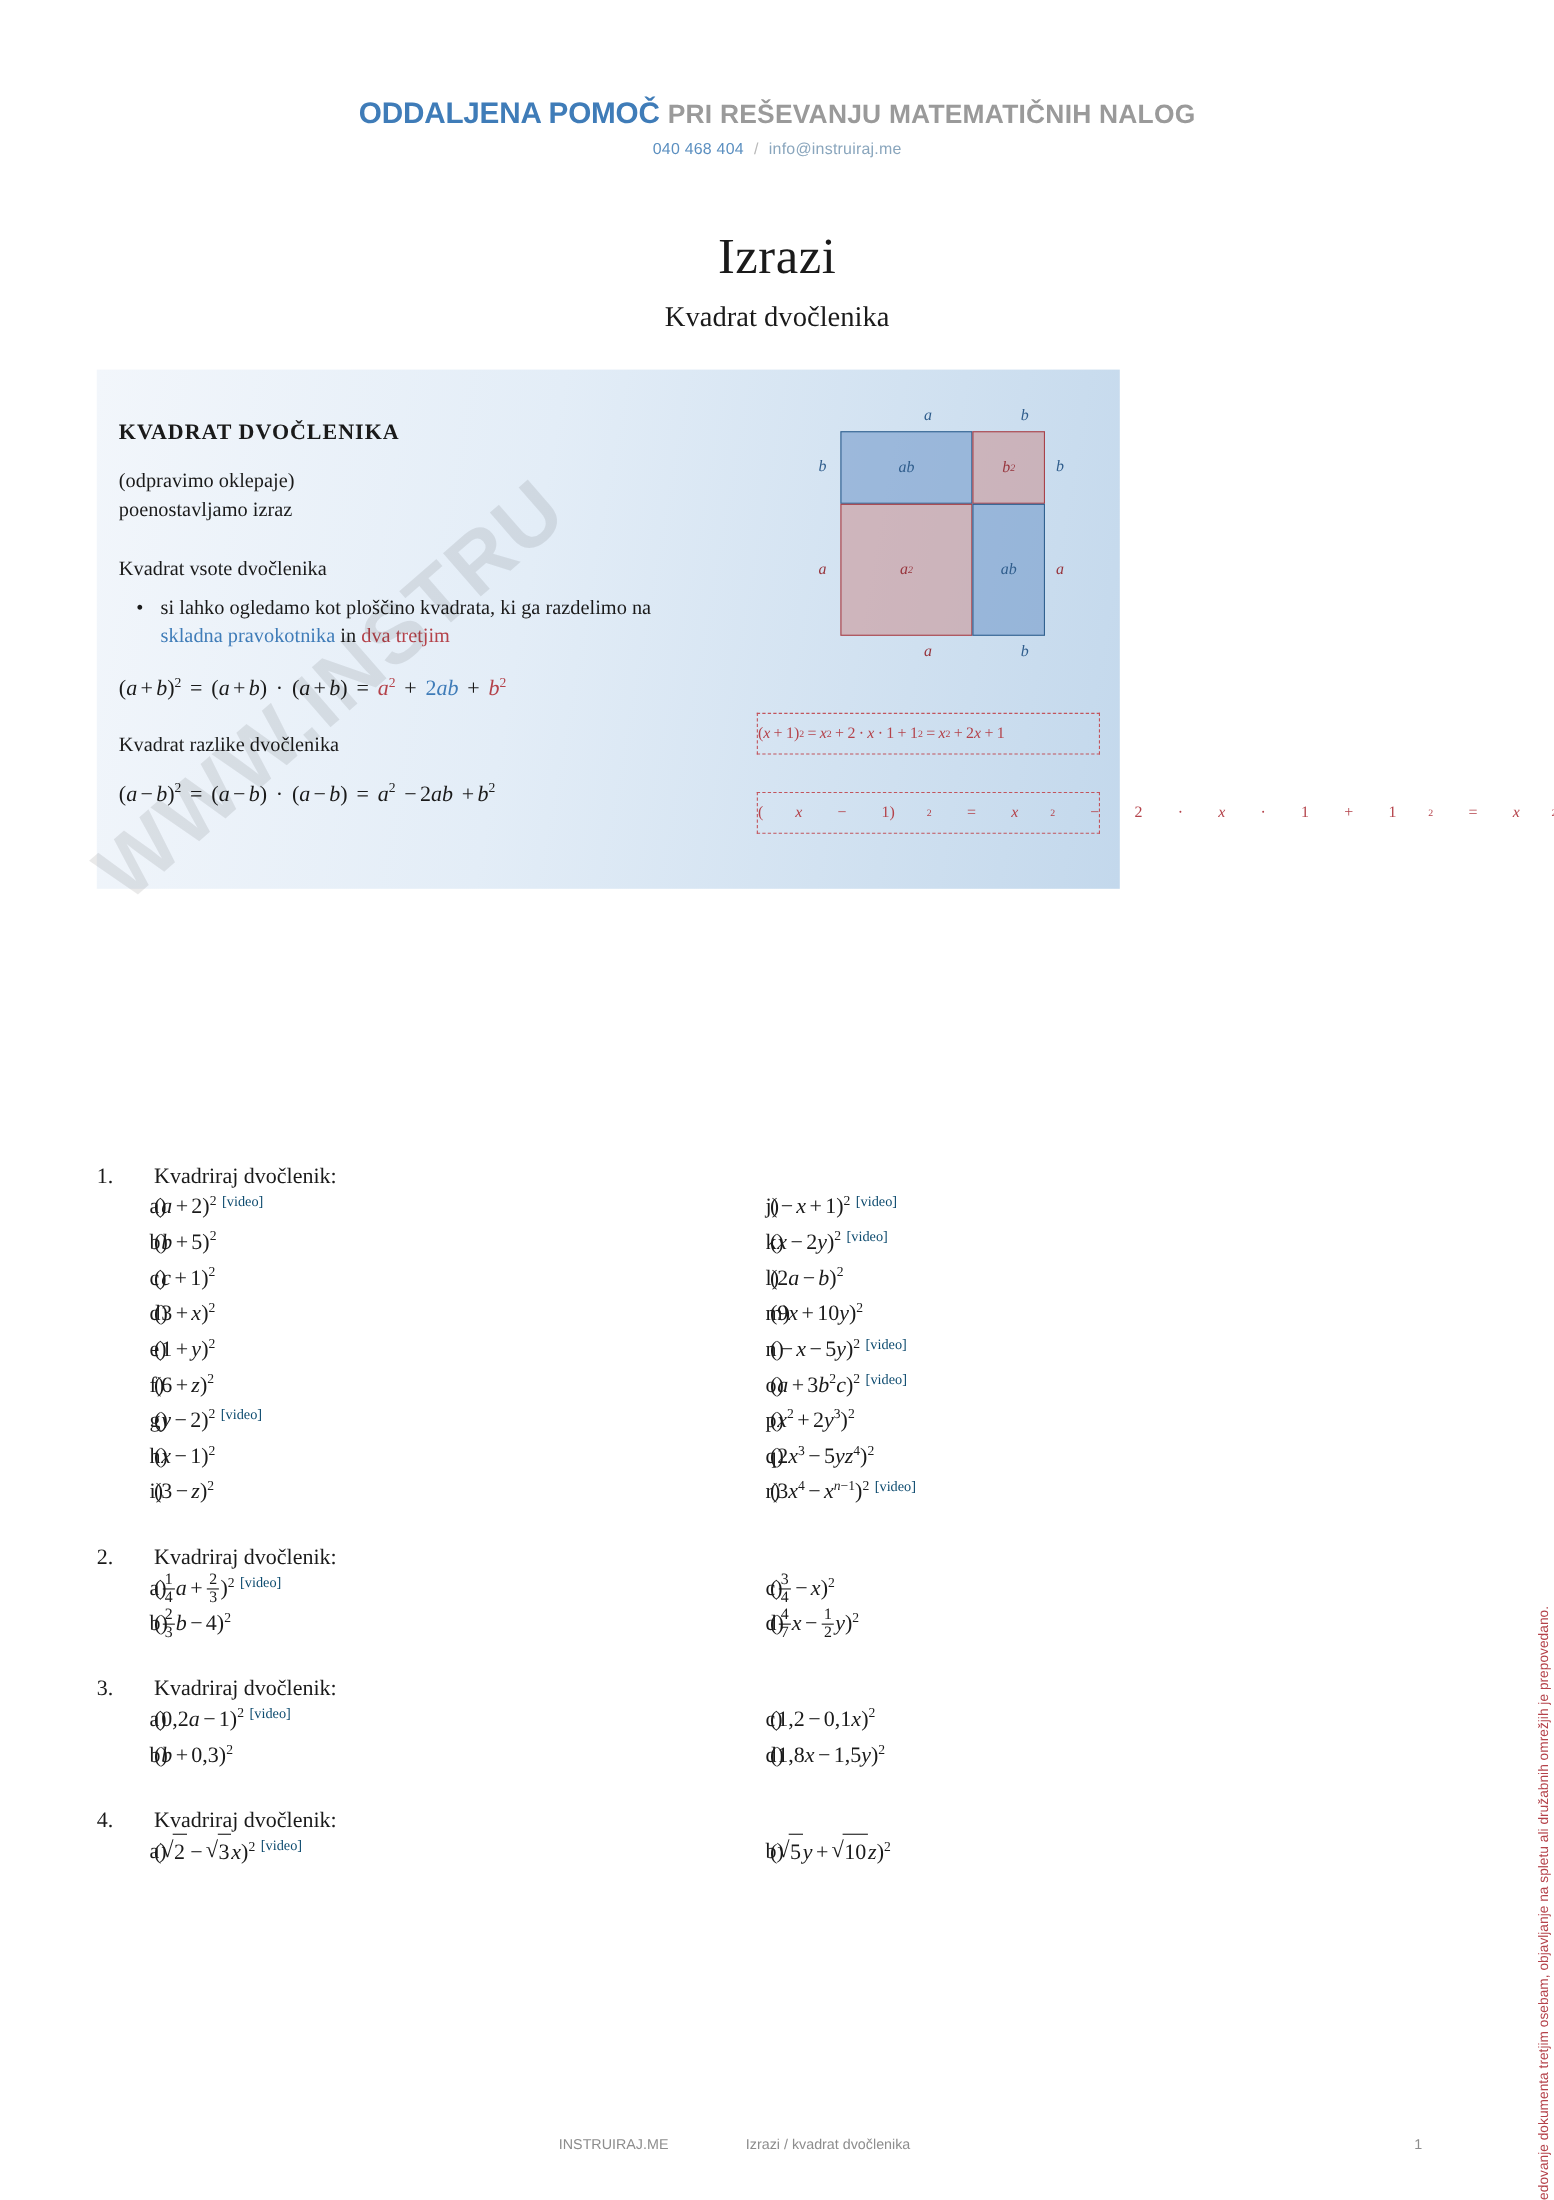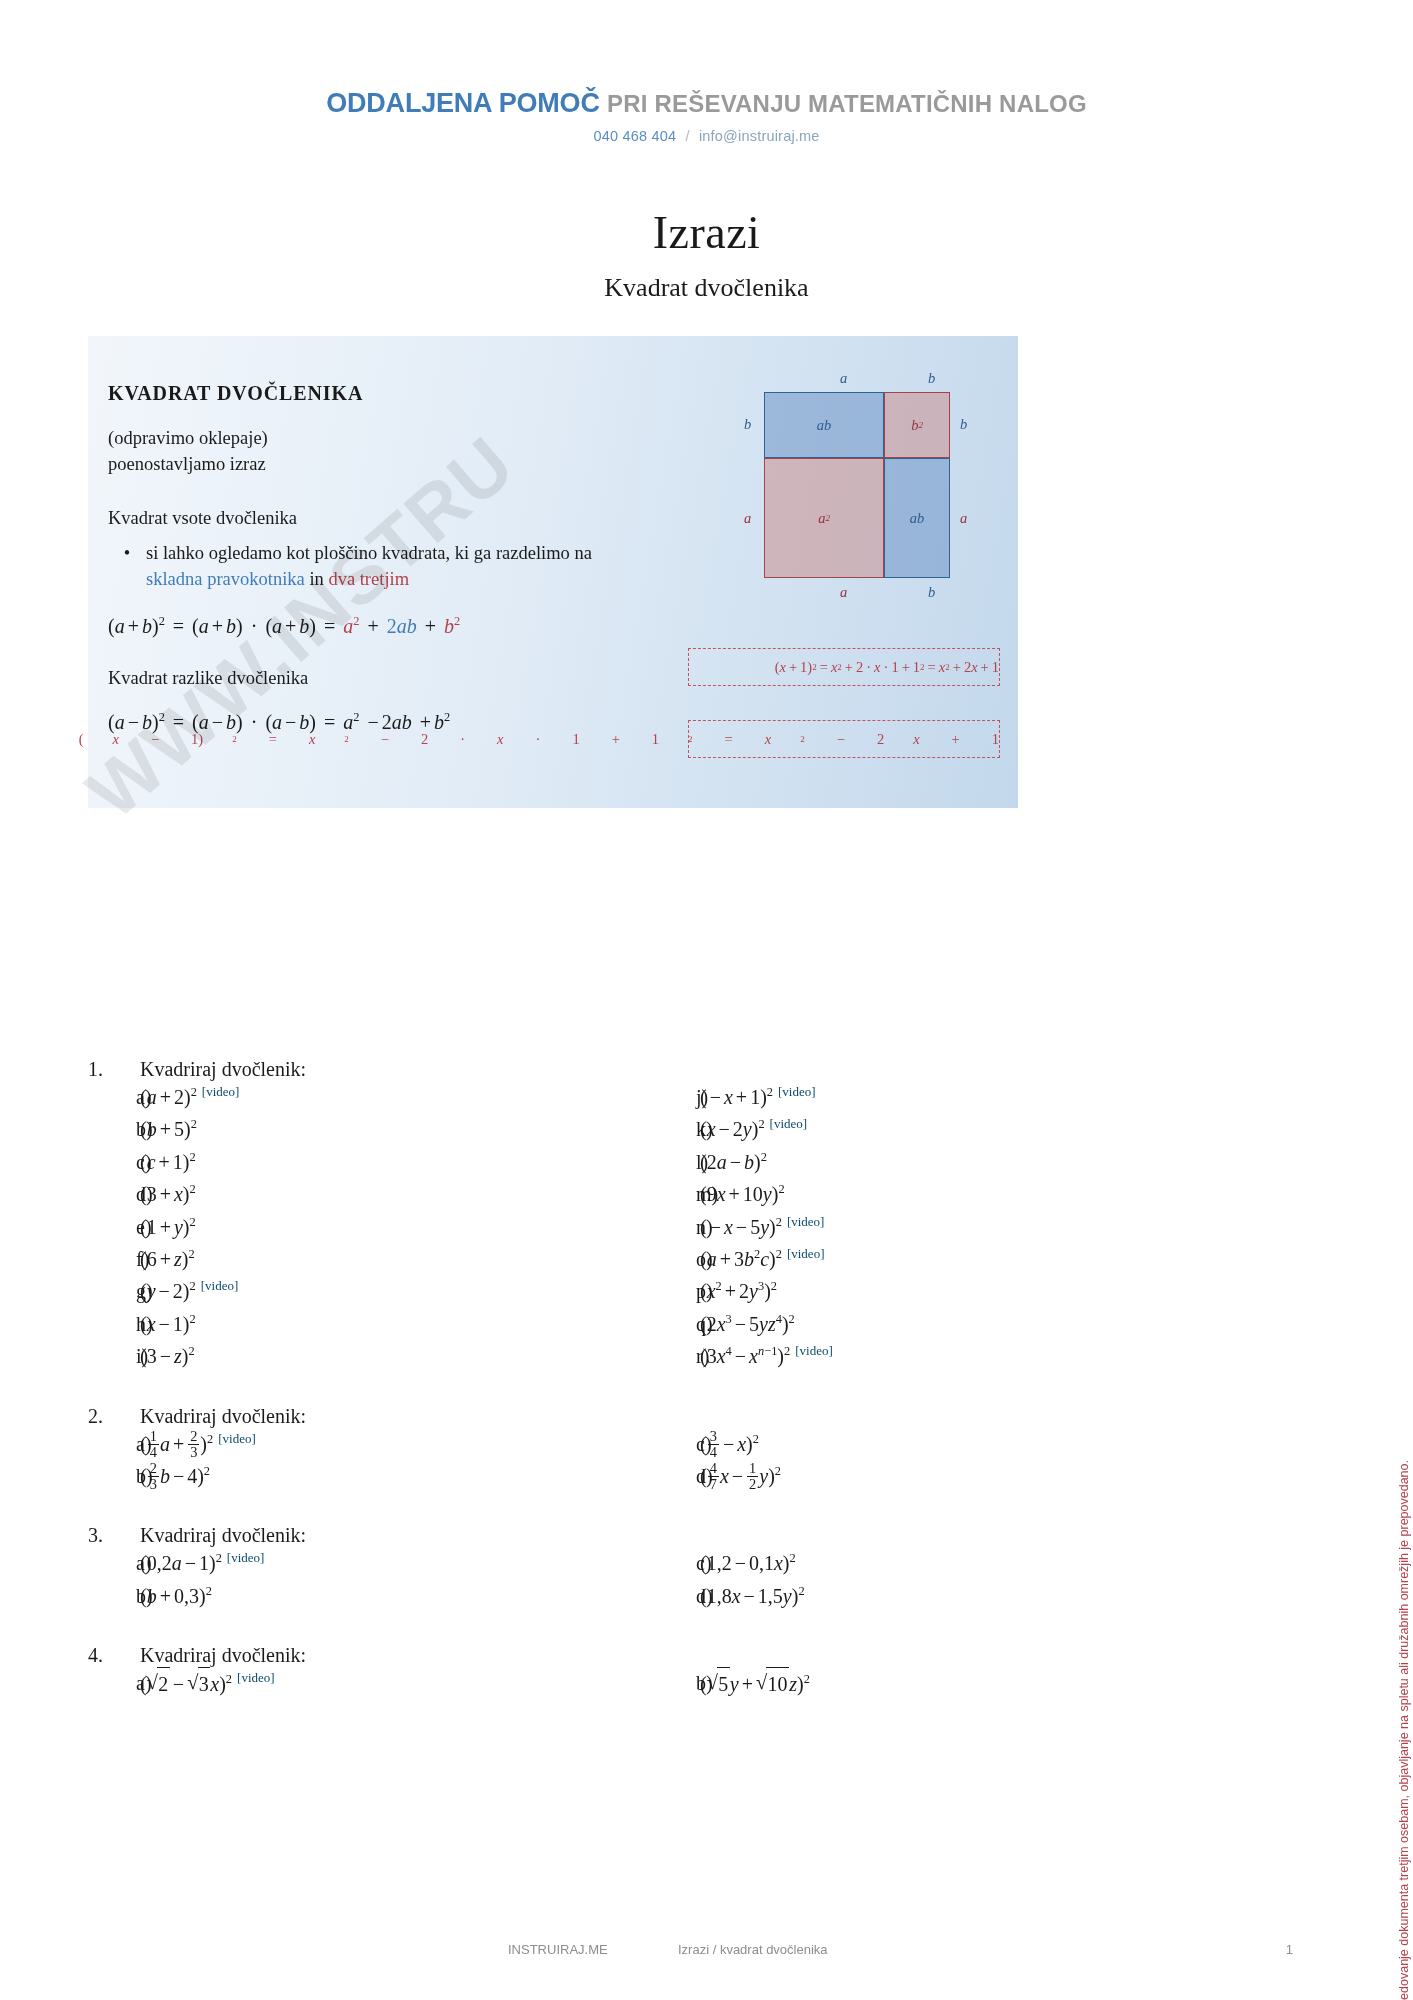--- a/index.html
+++ b/index.html
@@ -70,21 +70,21 @@
               background:rgba(203,143,143,.55); border:1px solid #a8424a; color:#97343c; }
   .cell-a2  { left:0;     top:66px;  width:120px; height:120px;
               background:rgba(203,143,143,.55); border:1px solid #a8424a; color:#97343c; }
   .cell-ab2 { left:120px; top:66px;  width:66px;  height:120px;
               background:rgba(110,150,200,.55); border:1px solid #31618f; color:#2f5d8c; }
   .lbl { position:absolute; font-size:14.5px; font-style:italic; }
   .lbl-b { color:#2f5d8c; } .lbl-a { color:#97343c; }
 
   
   .exbox { position:absolute; border:1.4px dashed #c2545c; color:#b4424a;
-           font-size:14.5px; display:flex; align-items:center; justify-content:flex-end; }
+           font-size:14.5px; display:flex; align-items:center; justify-content:flex-start; }
   .exbox1 { left:600px; top:312px; width:312px; height:38px; }
   .exbox2 { left:600px; top:384px; width:312px; height:38px;gap:29px; }
 
   
   .wm { position:absolute; left:70px; top:770px; width:620px; height:300px;
         transform:rotate(-41deg); transform-origin:left top;
         font-family:"Liberation Sans", sans-serif; font-weight:bold; font-size:76px;
         color:rgba(0,0,0,.085); letter-spacing:2px; pointer-events:none; white-space:nowrap; }
 
   

